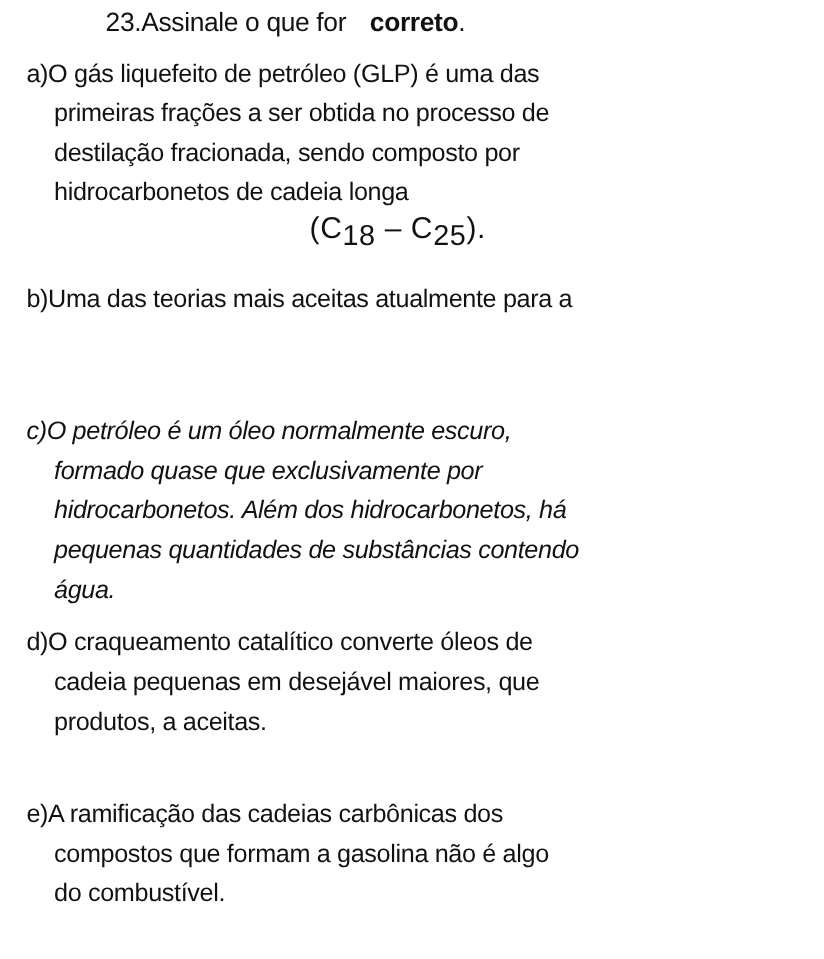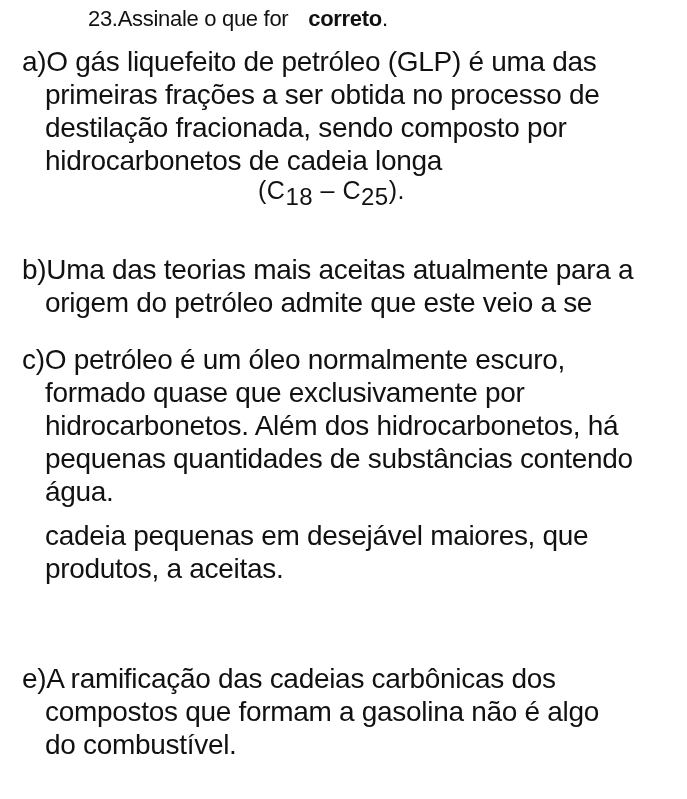--- a/index.html
+++ b/index.html
@@ -9,21 +9,21 @@
     color: #111111;
     position: relative;
   }
   .title {
     position: absolute; left: 88px; top: 6px;
     font-size: 22px; letter-spacing: -0.3px;
   }
   .title b { font-weight: bold; margin-left: 14px; }
   .item {
     position: absolute; left: 22px; width: 660px;
-    font-size: 28px; letter-spacing: -0.3px;
+    font-size: 21px; letter-spacing: -0.3px;
     line-height: 33px;
   }
   .item .line { white-space: nowrap; display: block; }
   .item .line.cont { padding-left: 23px; }
   .formula {
     position: absolute; left: 258px; top: 176px;
     font-family: "Liberation Sans", sans-serif;
     font-size: 25px; letter-spacing: 0.5px;
   }
   .formula sub { font-size: 24px; vertical-align: -6px; }
@@ -38,34 +38,34 @@
 <div class="item" style="top:45px;">
   <span class="line"><span>a)</span><span>O gás liquefeito de petróleo (GLP) é uma das</span></span>
   <span class="line cont">primeiras frações a ser obtida no processo de</span>
   <span class="line cont">destilação fracionada, sendo composto por</span>
   <span class="line cont">hidrocarbonetos de cadeia longa</span>
 </div>
 <div class="formula">
   <span>(C</span><sub>18</sub><span> – C</span><sub>25</sub><span>).</span>
 </div>
 
-<div class="item" style="top:233px;margin-top:20px;">
+<div class="item" style="top:233px;">
   <span class="line"><span>b)</span><span>Uma das teorias mais aceitas atualmente para a</span></span>
-  <span class="line cont">origem do petróleo admite que este veio a se</span>
 </div>
 
-<div class="item" style="top:343px;">
+<div class="item" style="top:343px;font-style:italic;">
   <span class="line"><span>c)</span><span>O petróleo é um óleo normalmente escuro,</span></span>
   <span class="line cont">formado quase que exclusivamente por</span>
   <span class="line cont">hidrocarbonetos. Além dos hidrocarbonetos, há</span>
   <span class="line cont">pequenas quantidades de substâncias contendo</span>
   <span class="line cont">água.</span>
 </div>
 
 <div class="item" style="top:519px;">
+  <span class="line"><span>d)</span><span>O craqueamento catalítico converte óleos de</span></span>
   <span class="line cont">cadeia pequenas em desejável maiores, que</span>
   <span class="line cont">produtos, a aceitas.</span>
 </div>
 
 <div class="item" style="top:662px;">
   <span class="line"><span>e)</span><span>A ramificação das cadeias carbônicas dos</span></span>
   <span class="line cont">compostos que formam a gasolina não é algo</span>
   <span class="line cont">do combustível.</span>
 </div>
 

